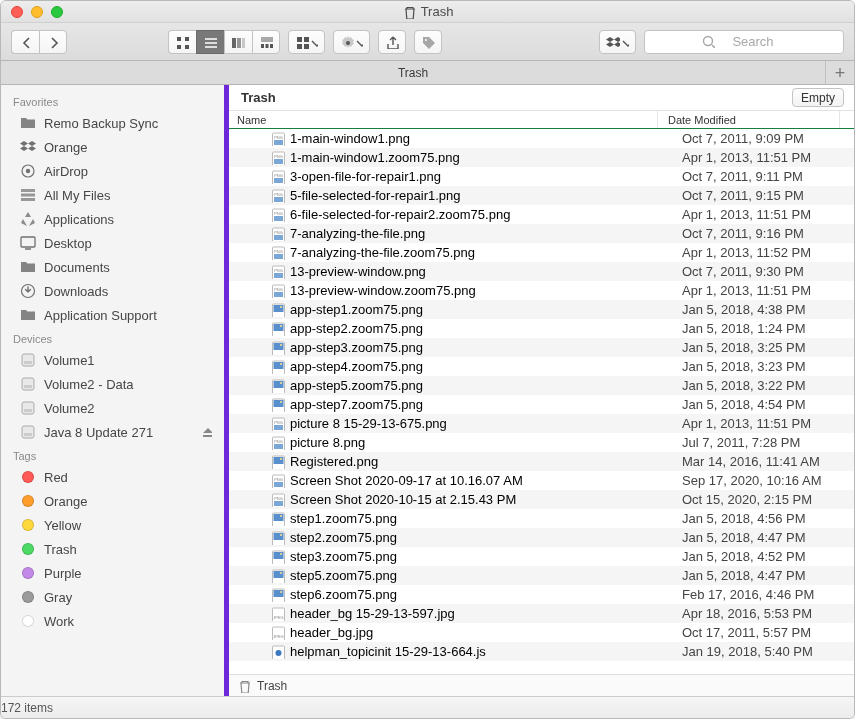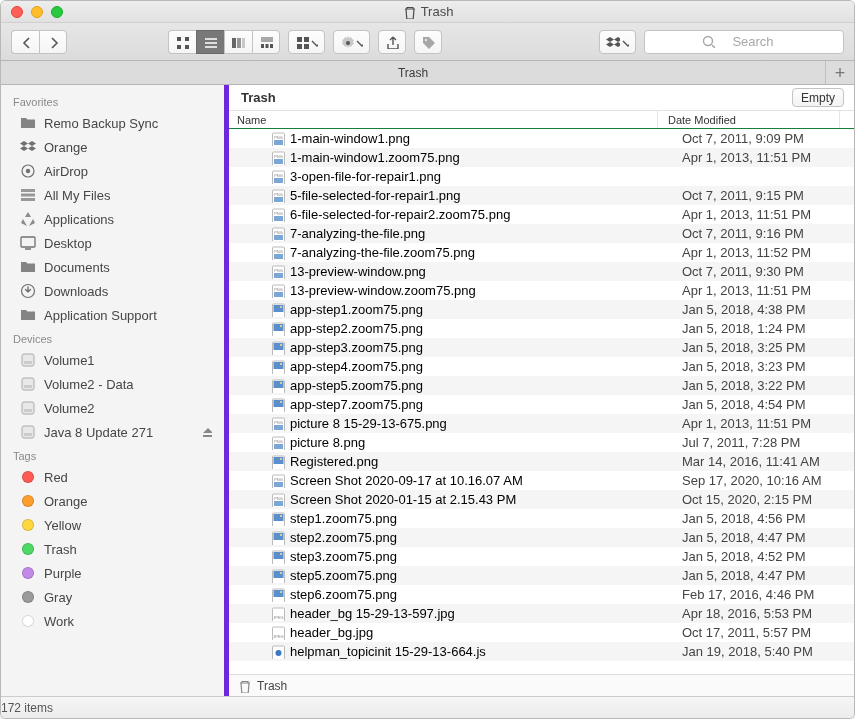--- a/index.html
+++ b/index.html
@@ -487,20 +487,21 @@
             </div>
             <div class="cell-date">Apr 1, 2013, 11:51 PM</div>
           </div>
           <div class="row">
             <div class="cell-name">
               <span class="file-icon"><svg>
                   <use href="#i-png"></use>
                 </svg></span>
               <span>3-open-file-for-repair1.png</span>
             </div>
+            <div class="cell-date">Oct 7, 2011, 9:11 PM</div>
           </div>
           <div class="row">
             <div class="cell-name">
               <span class="file-icon"><svg>
                   <use href="#i-png"></use>
                 </svg></span>
               <span>5-file-selected-for-repair1.png</span>
             </div>
             <div class="cell-date">Oct 7, 2011, 9:15 PM</div>
           </div>
@@ -637,21 +638,21 @@
                 </svg></span>
               <span>Screen Shot 2020-09-17 at 10.16.07 AM</span>
             </div>
             <div class="cell-date">Sep 17, 2020, 10:16 AM</div>
           </div>
           <div class="row">
             <div class="cell-name">
               <span class="file-icon"><svg>
                   <use href="#i-png"></use>
                 </svg></span>
-              <span>Screen Shot 2020-01-15 at 2.15.43 PM</span>
+              <span>Screen Shot 2020-10-15 at 2.15.43 PM</span>
             </div>
             <div class="cell-date">Oct 15, 2020, 2:15 PM</div>
           </div>
           <div class="row">
             <div class="cell-name">
               <span class="file-icon"><svg>
                   <use href="#i-img"></use>
                 </svg></span>
               <span>step1.zoom75.png</span>
             </div>

